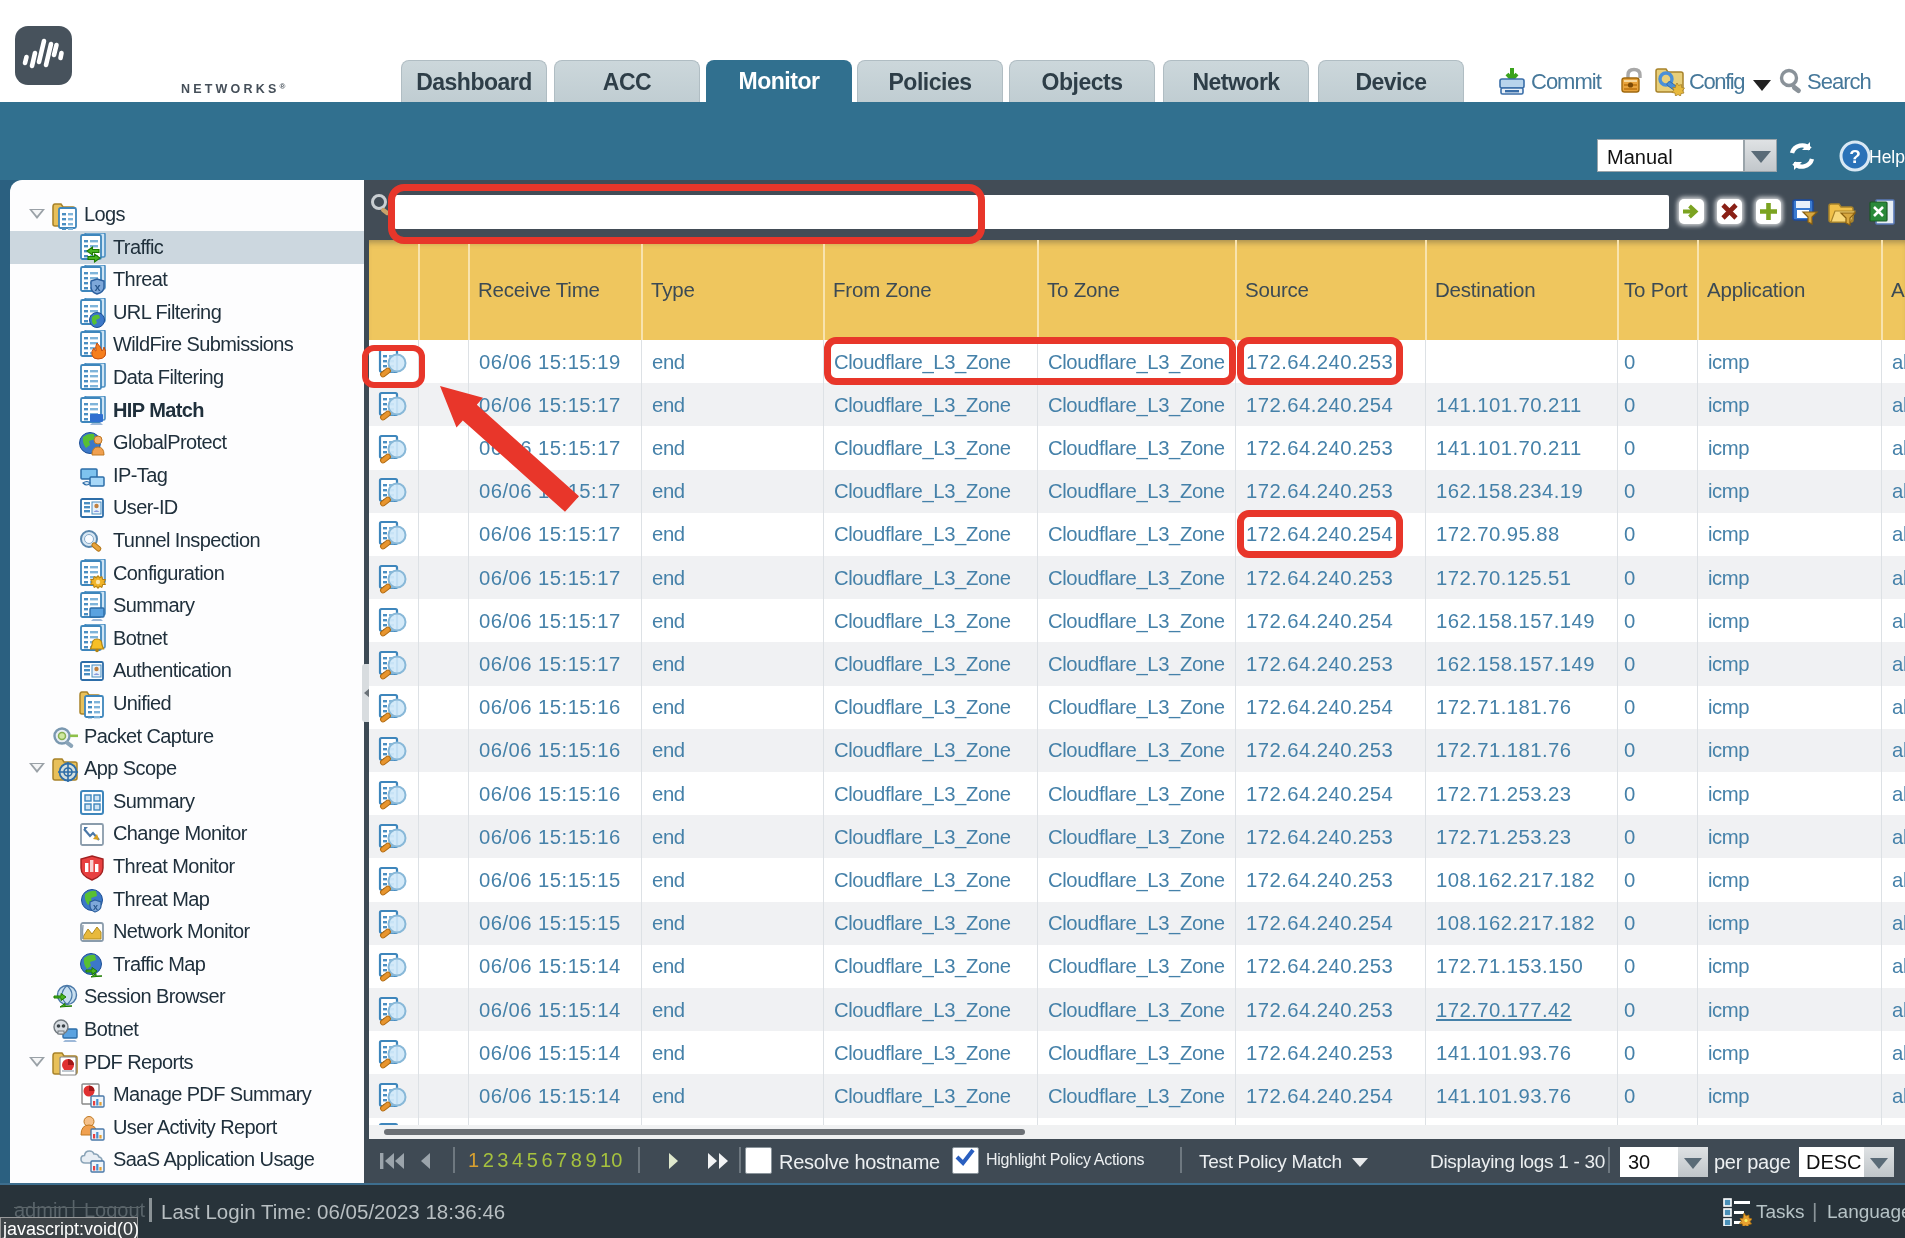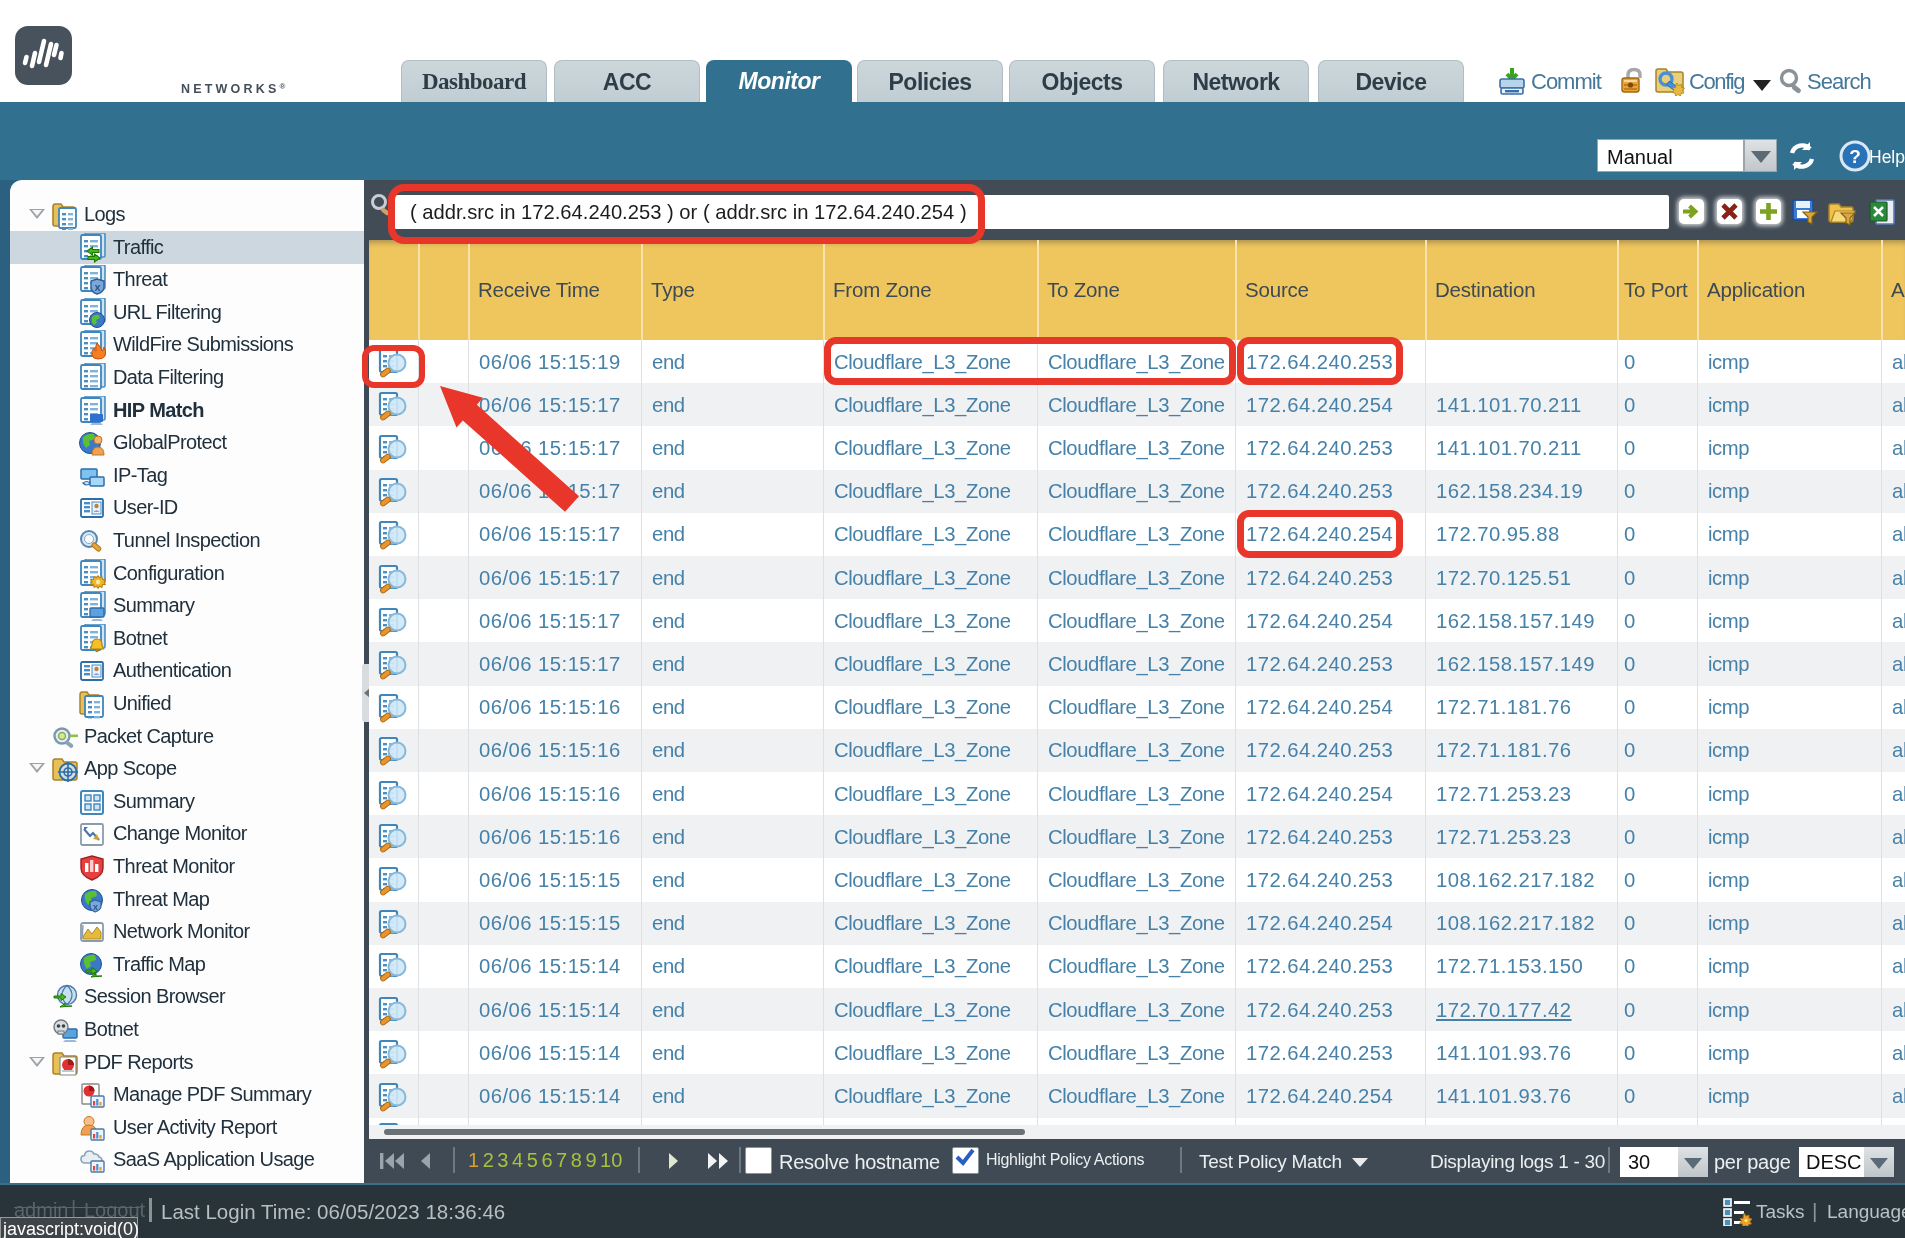--- a/index.html
+++ b/index.html
@@ -23,23 +23,23 @@
         <g stroke="#fff" stroke-width="4.6" stroke-linecap="round">
 <line x1="10" y1="37" x2="11.5" y2="31"></line>
           <line x1="17" y1="40" x2="20" y2="27"></line>
           <line x1="24" y1="36" x2="29" y2="15"></line>
           <line x1="31" y1="39" x2="36" y2="18"></line>
           <line x1="39" y1="29" x2="41.5" y2="19"></line>
           <line x1="45.5" y1="32" x2="46.5" y2="27"></line>
 </g>
       </svg></div>
 <div style="position:absolute;left:181px;top:82px;font-size:12.5px;font-weight:bold;letter-spacing:3.2px;color:#454f59;">NETWORKS<span style="font-size:8px;vertical-align:4px;letter-spacing:0">®</span></div>
-<div class="tab" style="left:401px;background:linear-gradient(#ccd7db,#c0cdd2);color:#2e3e48;border:1px solid #b0bdc3;border-bottom:none;font-family:Liberation Serif, serif;">Dashboard</div>
+<div class="tab" style="left:401px;background:linear-gradient(#ccd7db,#c0cdd2);color:#2e3e48;border:1px solid #b0bdc3;border-bottom:none;">Dashboard</div>
 <div class="tab" style="left:554px;background:linear-gradient(#ccd7db,#c0cdd2);color:#2e3e48;border:1px solid #b0bdc3;border-bottom:none;">ACC</div>
-<div class="tab" style="left:706px;background:#31708f;color:#ffffff;font-style:italic;">Monitor</div>
+<div class="tab" style="left:706px;background:#31708f;color:#ffffff;">Monitor</div>
 <div class="tab" style="left:857px;background:linear-gradient(#ccd7db,#c0cdd2);color:#2e3e48;border:1px solid #b0bdc3;border-bottom:none;">Policies</div>
 <div class="tab" style="left:1009px;background:linear-gradient(#ccd7db,#c0cdd2);color:#2e3e48;border:1px solid #b0bdc3;border-bottom:none;">Objects</div>
 <div class="tab" style="left:1163px;background:linear-gradient(#ccd7db,#c0cdd2);color:#2e3e48;border:1px solid #b0bdc3;border-bottom:none;">Network</div>
 <div class="tab" style="left:1318px;background:linear-gradient(#ccd7db,#c0cdd2);color:#2e3e48;border:1px solid #b0bdc3;border-bottom:none;">Device</div>
 <div style="position:absolute;left:1497px;top:66px;"><svg width="30" height="30" viewBox="0 0 30 30" style="">
         <path d="M15 2 L15 12 M10 8 L15 13.5 L20 8" stroke="#3aa31c" stroke-width="4" fill="none"></path>
         <rect x="3" y="13" width="24" height="9" rx="2" fill="#b8d4ec" stroke="#3a6ea8" stroke-width="1.6"></rect>
         <rect x="4" y="22" width="22" height="6" rx="1.5" fill="#e8f0f8" stroke="#3a6ea8" stroke-width="1.6"></rect>
         <rect x="8" y="24" width="14" height="2.4" fill="#3a6ea8"></rect>
       </svg></div>
@@ -434,21 +434,20 @@
 <div style="position:absolute;left:364px;top:688px;width:0;height:0;border-top:5px solid transparent;border-bottom:5px solid transparent;border-right:6px solid #6a7278;"></div>
 
 <div style="position:absolute;left:369px;top:180px;width:1536px;height:945px;background:#fff;"></div>
 
 <div style="position:absolute;left:364px;top:180px;width:1541px;height:60px;background:#424c56;"></div>
 <svg width="26" height="26" viewBox="0 0 26 26" style="position:absolute;left:369px;top:192px;">
       <circle cx="10" cy="10" r="6.5" fill="none" stroke="#c9ced2" stroke-width="3"></circle>
       <rect x="14" y="15" width="9" height="4.4" rx="2" transform="rotate(38 14 15)" fill="#c9a26a"></rect>
     </svg>
 <div style="position:absolute;left:394px;top:195px;width:1275px;height:34px;background:#fff;border-radius:2px;"></div>
-<div style="position:absolute;left:410px;top:201px;font-size:20.2px;color:#1c1c1c;">( addr.src in 172.64.240.253 ) or ( addr.src in 172.64.240.254 )</div>
 <div style="position:absolute;left:1679px;top:199px;width:25px;height:25px;background:#fff;border-radius:5px;box-shadow:0 0 4px 2px rgba(255,255,255,0.75);"><svg width="25" height="25" viewBox="0 0 25 25" style="">
         <path d="M4 12.5 L14 12.5 M10.5 7 L16.5 12.5 L10.5 18" stroke="#7ba321" stroke-width="4" fill="none"></path>
       </svg></div>
 <div style="position:absolute;left:1717px;top:199px;width:25px;height:25px;background:#fff;border-radius:5px;box-shadow:0 0 4px 2px rgba(255,255,255,0.75);"><svg width="25" height="25" viewBox="0 0 25 25" style="">
         <path d="M6 6 L19 19 M19 6 L6 19" stroke="#8a2016" stroke-width="4.6"></path>
       </svg></div>
 <div style="position:absolute;left:1756px;top:199px;width:25px;height:25px;background:#fff;border-radius:5px;box-shadow:0 0 4px 2px rgba(255,255,255,0.75);"><svg width="25" height="25" viewBox="0 0 25 25" style="">
         <path d="M12.5 4 L12.5 21 M4 12.5 L21 12.5" stroke="#7ba321" stroke-width="4.6"></path>
       </svg></div>
 <div style="position:absolute;left:1791px;top:198px;"><svg width="28" height="28" viewBox="0 0 28 28" style="">

